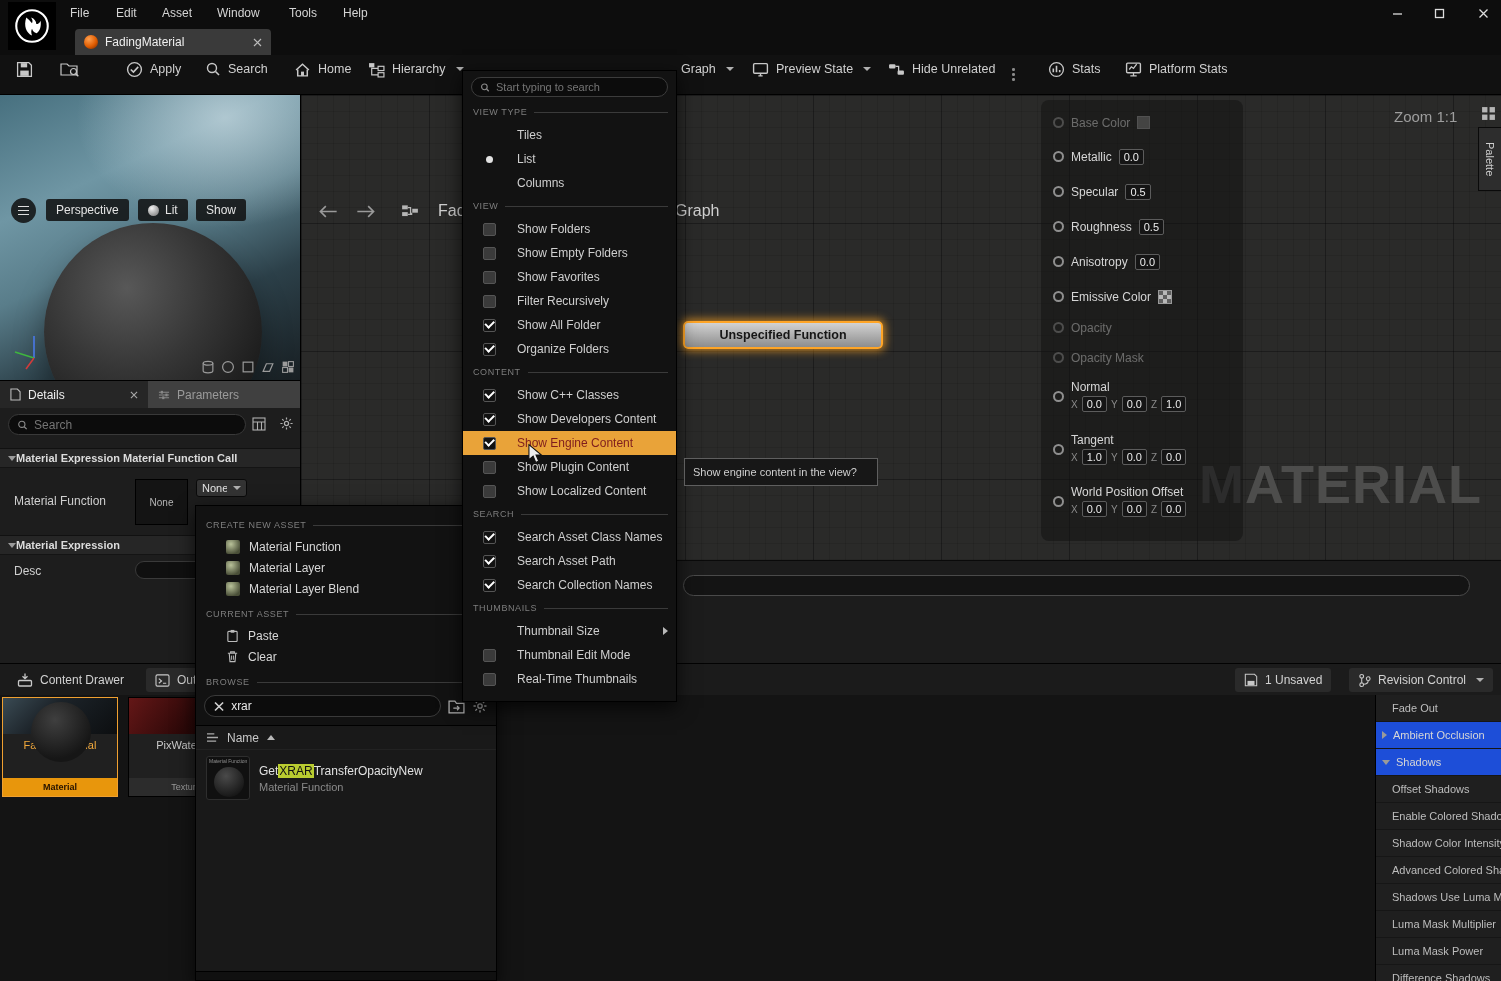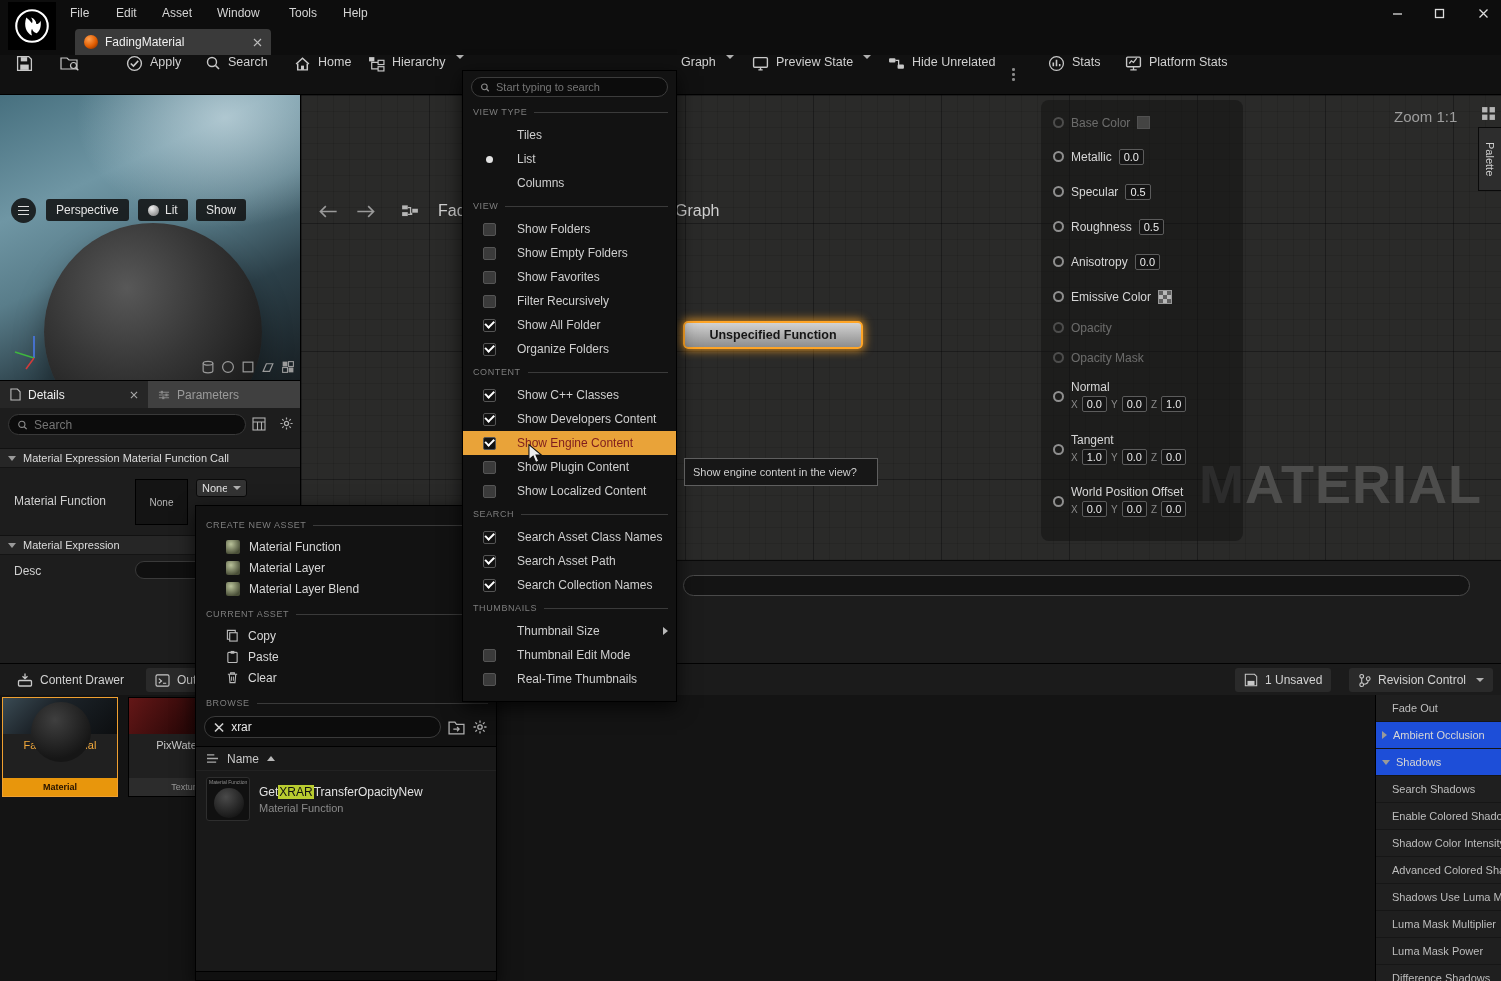--- a/index.html
+++ b/index.html
@@ -12,41 +12,41 @@
 .logo{position:absolute;left:8px;top:2px;width:48px;height:48px;background:#000;display:flex;align-items:center;justify-content:center;z-index:21}
 .menu-item{position:absolute;top:0;height:26px;line-height:26px;color:#d4d4d4;font-size:12px;padding:0 6px}
 .win-btn{position:absolute;top:0;width:30px;height:26px;display:flex;align-items:center;justify-content:center}
 
 .tabbar{position:absolute;left:0;top:26px;width:100%;height:29px;background:#0d0d0d;z-index:20}
 .asset-tab{position:absolute;left:75px;top:3px;width:196px;height:26px;background:#3a3a3a;border-radius:4px 4px 0 0;display:flex;align-items:center;gap:7px;padding:0 9px;color:#f0f0f0}
 .mat-icon{width:14px;height:14px;border-radius:50%;background:radial-gradient(circle at 35% 30%,#ffa050,#e05c00 55%,#6a2400)}
 .tab-close{margin-left:auto;display:flex}
 
 .toolbar{position:absolute;left:0;top:55px;width:100%;height:40px;background:#111;border-bottom:1px solid #000;z-index:5}
-.tb-btn{position:absolute;top:0;height:28px;display:flex;align-items:flex-start;gap:7px;color:#d0d0d0;font-size:12.5px}
+.tb-btn{position:absolute;top:0;height:28px;display:flex;align-items:center;gap:7px;color:#d0d0d0;font-size:12.5px}
 .chev{width:0;height:0;border-left:4px solid transparent;border-right:4px solid transparent;border-top:4px solid #b0b0b0;margin-left:3px}
 .tb-dots{position:absolute;top:13px;display:flex;flex-direction:column;gap:2.5px}
 .tb-dots i{width:2.5px;height:2.5px;border-radius:50%;background:#8a8a8a}
 
 .viewport{position:absolute;left:0;top:95px;width:300px;height:285px;overflow:hidden;
   background:radial-gradient(90% 70% at 75% 8%,rgba(218,232,238,.6),rgba(218,232,238,0) 55%),
   linear-gradient(155deg,#47707f 0%,#6f96a4 30%,#597d8a 50%,#2c4049 72%,#181f23 100%)}
 .vp-sphere{position:absolute;left:44px;top:128px;width:218px;height:218px;border-radius:50%;
   background:radial-gradient(circle at 38% 30%,#585858 0%,#363636 40%,#1e1e1e 72%,#0f0f0f 100%);box-shadow:0 16px 30px rgba(0,0,0,.35)}
 .vp-pill{position:absolute;top:104px;height:22px;background:rgba(15,15,15,.85);border-radius:3px;display:flex;align-items:center;gap:6px;padding:0 10px;color:#e4e4e4;font-size:12px}
 .vp-burger{position:absolute;left:11px;top:103px;width:25px;height:25px;border-radius:50%;background:rgba(15,15,15,.85);display:flex;flex-direction:column;gap:2.5px;align-items:center;justify-content:center}
 .vp-burger i{width:11px;height:1.6px;background:#ddd}
 .lit-ball{width:11px;height:11px;border-radius:50%;background:radial-gradient(circle at 35% 30%,#f2f2f2,#6e6e6e)}
 .vp-shapes{position:absolute;right:5px;bottom:6px;display:flex;gap:6px;align-items:center}
 
 .details{position:absolute;left:0;top:380px;width:300px;height:283px;background:#1d1d1d;border-top:1px solid #000}
 .d-tab{position:absolute;top:0;height:27px;display:flex;align-items:center;gap:7px;padding:0 10px;font-size:12px}
 .search-pill{position:absolute;display:flex;align-items:center;gap:6px;background:#0c0c0c;border:1px solid #393939;border-radius:11px;padding:0 8px;color:#888}
 .search-pill input{background:transparent;border:none;outline:none;color:#ddd;font:12px "Liberation Sans",sans-serif;width:100%}
-.sec-hdr{position:absolute;left:0;width:300px;height:20px;background:#262626;display:flex;align-items:center;gap:7px;padding:0 8px;font-weight:normal;font-size:11px;color:#dcdcdc;border-top:1px solid #111;border-bottom:1px solid #141414}
+.sec-hdr{position:absolute;left:0;width:300px;height:20px;background:#262626;display:flex;align-items:center;padding:0 8px;font-weight:bold;font-size:11px;color:#dcdcdc;border-top:1px solid #111;border-bottom:1px solid #141414}
 .tri-d{width:0;height:0;border-left:4px solid transparent;border-right:4px solid transparent;border-top:5px solid #9a9a9a}
 .tri-r{width:0;height:0;border-top:4px solid transparent;border-bottom:4px solid transparent;border-left:5px solid #9a9a9a}
 
 .graph{position:absolute;left:300px;top:95px;width:1201px;height:465px;overflow:hidden;border-left:1px solid #000;
   background-color:#2a2a29;
   background-image:linear-gradient(rgba(0,0,0,.25) 1px,transparent 1px),linear-gradient(90deg,rgba(0,0,0,.25) 1px,transparent 1px),
   linear-gradient(rgba(0,0,0,.10) 1px,transparent 1px),linear-gradient(90deg,rgba(0,0,0,.10) 1px,transparent 1px);
   background-size:128px 128px,128px 128px,16px 16px,16px 16px}
 .crumb{position:absolute;top:107px;font-size:16px;color:#cfcfcf}
 .zoomlbl{position:absolute;font-size:15px;color:#9e9e9e}
@@ -54,21 +54,21 @@
 .mat-node{position:absolute;left:740px;top:5px;width:202px;height:441px;background:rgba(18,18,18,.55);border-radius:8px}
 .pin-row{position:absolute;left:0;height:17px;display:flex;align-items:center;gap:7px;padding-left:12px}
 .pin-row.dimmable.on{opacity:.42}
 .pin{width:11px;height:11px;border:2px solid #8f8f8f;border-radius:50%;flex:none}
 .pin-label{color:#d6d6d6;font-size:12px;white-space:nowrap}
 .vbox{background:#151515;border:1px solid #5c5c5c;border-radius:2px;padding:0 4px;font-size:11px;height:16px;line-height:14px;color:#ececec}
 .axis{color:#8a8a8a;font-size:10px}
 .swatch{width:13px;height:13px;background:#7a7a7a;border:1px solid #9a9a9a}
 .checker{width:14px;height:14px;border:1px solid #999;background-image:linear-gradient(45deg,#b8b8b8 25%,transparent 25%,transparent 75%,#b8b8b8 75%),linear-gradient(45deg,#b8b8b8 25%,#5f5f5f 25%,#5f5f5f 75%,#b8b8b8 75%);background-size:8px 8px;background-position:0 0,4px 4px}
 .vec-line{display:flex;align-items:center;gap:4px;margin-top:2px}
-.fn-node{position:absolute;left:382px;top:226px;width:180px;height:28px;border:2px solid #ffa526;border-radius:5px;background:linear-gradient(180deg,#d2d2d2,#8d8d8d);color:#161616;font-weight:bold;font-size:12.5px;display:flex;align-items:center;justify-content:center;box-shadow:0 0 9px 2px rgba(255,165,35,.7)}
+.fn-node{position:absolute;left:382px;top:226px;width:200px;height:28px;border:2px solid #ffa526;border-radius:5px;background:linear-gradient(180deg,#d2d2d2,#8d8d8d);color:#161616;font-weight:bold;font-size:12.5px;display:flex;align-items:center;justify-content:center;box-shadow:0 0 9px 2px rgba(255,165,35,.7)}
 .palette-tab{position:absolute;left:1177px;top:32px;width:24px;height:64px;background:#2d2d2d;border:1px solid #0a0a0a;display:flex;align-items:center;justify-content:center}
 .vtext{writing-mode:vertical-rl;font-size:11px;color:#cfcfcf}
 
 .find-panel{position:absolute;left:300px;top:560px;width:1201px;height:103px;background:#1c1c1c;border-top:1px solid #0a0a0a}
 .find-input{position:absolute;left:383px;top:14px;width:787px;height:21px;border-radius:11px;background:#141414;border:1px solid #4a4a4a;color:#ddd;outline:none;padding:0 10px;font:12px "Liberation Sans",sans-serif}
 
 .statusbar{position:absolute;left:0;top:663px;width:100%;height:32px;background:#1b1b1b;border-top:1px solid #020202}
 .sb-item{position:absolute;top:4px;height:24px;display:flex;align-items:center;gap:7px;color:#d2d2d2;font-size:12px;padding:0 9px}
 .sb-pill{background:#2a2a2a;border-radius:3px}
 
@@ -541,21 +541,21 @@
       </div>
     <div class="rrow rhdr">
         <span class="tri-r"></span>
         <span>Ambient Occlusion</span>
       </div>
     <div class="rrow rhdr">
         <span class="tri-d"></span>
         <span>Shadows</span>
       </div>
     <div class="rrow">
-        <span>Search Shadows</span>
+        <span>Offset Shadows</span>
       </div>
     <div class="rrow">
         <span>Enable Colored Shadows</span>
       </div>
     <div class="rrow">
         <span>Shadow Color Intensity</span>
       </div>
     <div class="rrow">
         <span>Advanced Colored Shadows</span>
       </div>
@@ -584,27 +584,20 @@
     <div class="amenu-row">
         <span class="asset-ico"></span>
         <span>Material Layer</span>
       </div>
     <div class="amenu-row">
         <span class="asset-ico"></span>
         <span>Material Layer Blend</span>
       </div>
     <div class="menu-header" style="margin-top:8px">
         <span>CURRENT ASSET</span>
-      </div>
-    <div class="amenu-row">
-        <svg width="13" height="13" viewBox="0 0 14 14">
-          <rect x="4" y="4" width="8" height="9" fill="none" stroke="#bbb" stroke-width="1.2"></rect>
-          <path d="M10 4V1.5H1.5V11H4" fill="none" stroke="#bbb" stroke-width="1.2"></path>
-        </svg>
-        <span>Copy</span>
       </div>
     <div class="amenu-row">
         <svg width="13" height="13" viewBox="0 0 14 14">
           <rect x="2" y="2.5" width="10" height="11" rx="1" fill="none" stroke="#bbb" stroke-width="1.2"></rect>
           <rect x="5" y="1" width="4" height="3" fill="#bbb"></rect>
         </svg>
         <span>Paste</span>
       </div>
     <div class="amenu-row">
         <svg width="13" height="13" viewBox="0 0 14 14">

